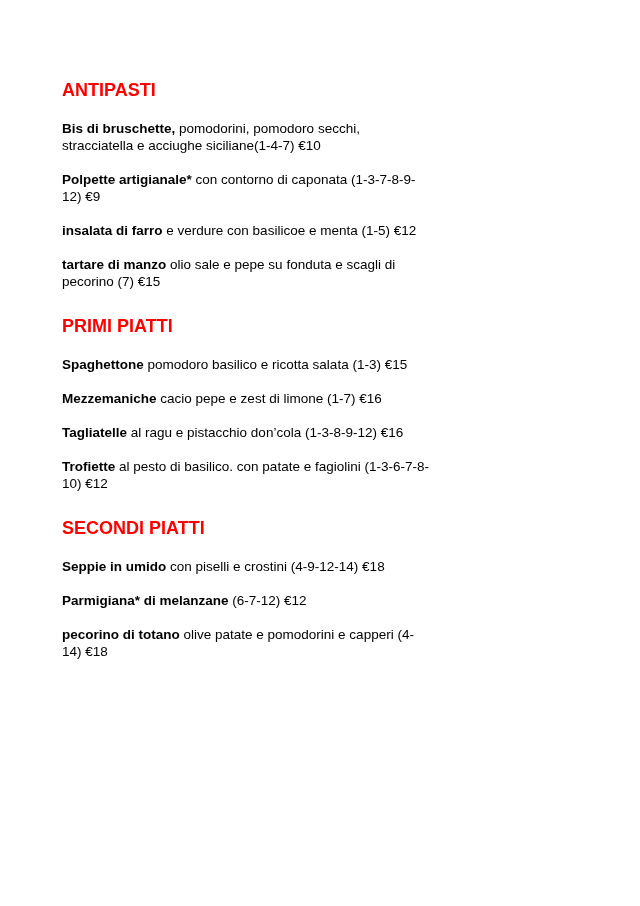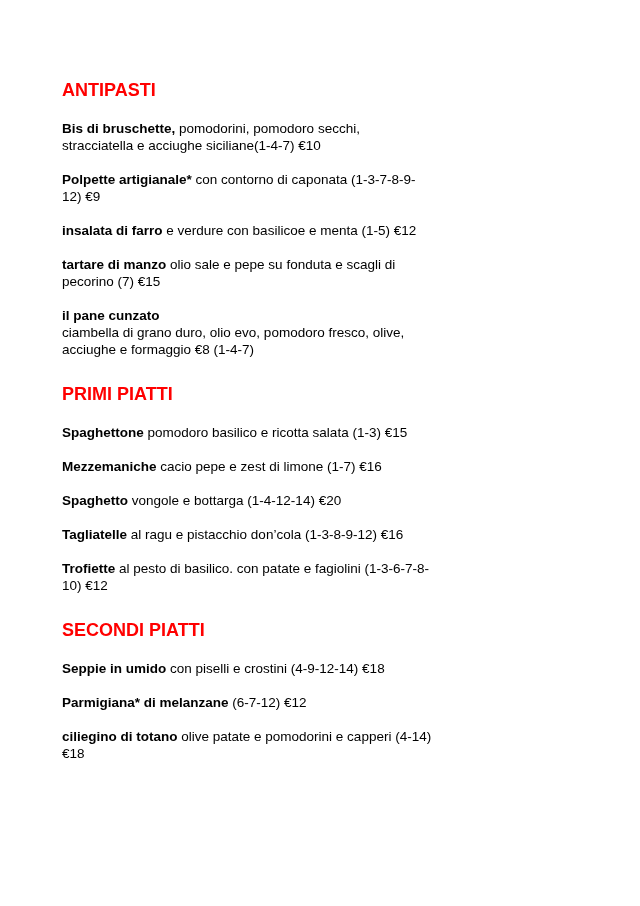--- a/index.html
+++ b/index.html
@@ -21,21 +21,21 @@
   }
   .section-title {
     font-size: 18px;
     line-height: 21px;
     font-weight: bold;
     color: var(--accent, #ff0000);
     margin: 26px 0 19px 0;
   }
   section:first-child .section-title { margin-top: 0; }
   .item { margin: 0 0 17px 0; }
-  .item-name { font-weight: bold; }
+  .item-name { font-weight: bold; text-align: center; }
   .block { display: block; }
   .serif {
     font-family: "Liberation Serif", "DejaVu Serif", serif;
     font-size: 12.5px;
   }
 </style>
 </head>
 <body style="background: rgb(255, 255, 255); color: rgb(0, 0, 0);">
 
 <div class="page">
@@ -44,42 +44,40 @@
     <h2 class="section-title">ANTIPASTI</h2>
 
     <p class="item"><strong class="item-name">Bis di bruschette,</strong> <span class="item-desc">pomodorini, pomodoro secchi, stracciatella e acciughe siciliane(1-4-7) €10</span></p>
 
     <p class="item"><strong class="item-name">Polpette artigianale*</strong> <span class="item-desc">con contorno di caponata (1-3-7-8-9-12) €9</span></p>
 
     <p class="item"><strong class="item-name">insalata di farro</strong> <span class="item-desc">e verdure con basilicoe e menta (1-5) €12</span></p>
 
     <p class="item"><strong class="item-name">tartare di manzo</strong> <span class="item-desc">olio sale e pepe su fonduta e scagli di pecorino (7) €15</span></p>
 
-    <p class="item"><strong class="item-name block">il pane cunzato</strong><span class="item-desc">ciambella di grano duro, olio evo, pomodoro fresco, olive, acciughe e formaggio €8 (1-4-7)</span></p>
   </section>
 
   <section>
     <h2 class="section-title">PRIMI PIATTI</h2>
 
     <p class="item"><strong class="item-name">Spaghettone</strong> <span class="item-desc">pomodoro basilico e ricotta salata (1-3) €15</span></p>
 
     <p class="item"><strong class="item-name">Mezzemaniche</strong> <span class="item-desc">cacio pepe e zest di limone (1-7) €16</span></p>
 
-    <p class="item"><strong class="item-name">Spaghetto</strong> <span class="item-desc">vongole e bottarga (1-4-12-14) €20</span></p>
 
     <p class="item"><strong class="item-name">Tagliatelle</strong> <span class="item-desc">al ragu e pistacchio don’cola (1-3-8-9-12) €16</span></p>
 
     <p class="item"><strong class="item-name">Trofiette</strong> <span class="item-desc">al pesto di basilico. con patate e fagiolini (1-3-6-7-8-10) €12</span></p>
   </section>
 
   <section>
     <h2 class="section-title">SECONDI PIATTI</h2>
 
     <p class="item"><strong class="item-name">Seppie in umido</strong> <span class="item-desc">con piselli e crostini (4-9-12-14) €18</span></p>
 
     <p class="item"><strong class="item-name">Parmigiana* di melanzane</strong> <span class="item-desc">(6-7-12) €12</span></p>
 
 
 
-    <p class="item"><strong class="item-name">ciliegino di totano</strong> <span class="item-desc">olive patate e pomodorini e capperi (4-14) €18</span></p>
+    <p class="item"><strong class="item-name">pecorino di totano</strong> <span class="item-desc">olive patate e pomodorini e capperi (4-14) €18</span></p>
   </section>
 
 </div>
 
 </body></html>

